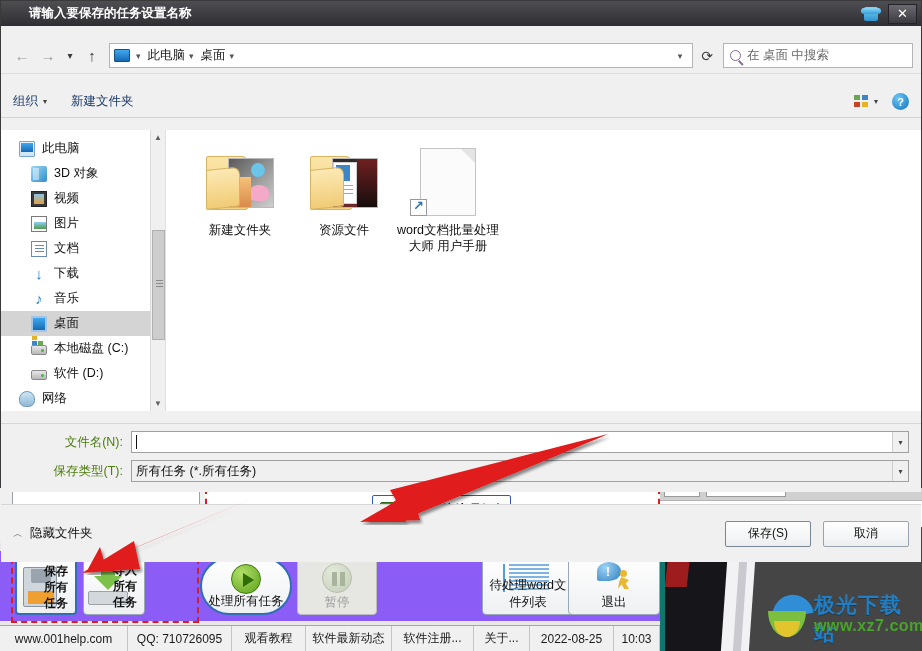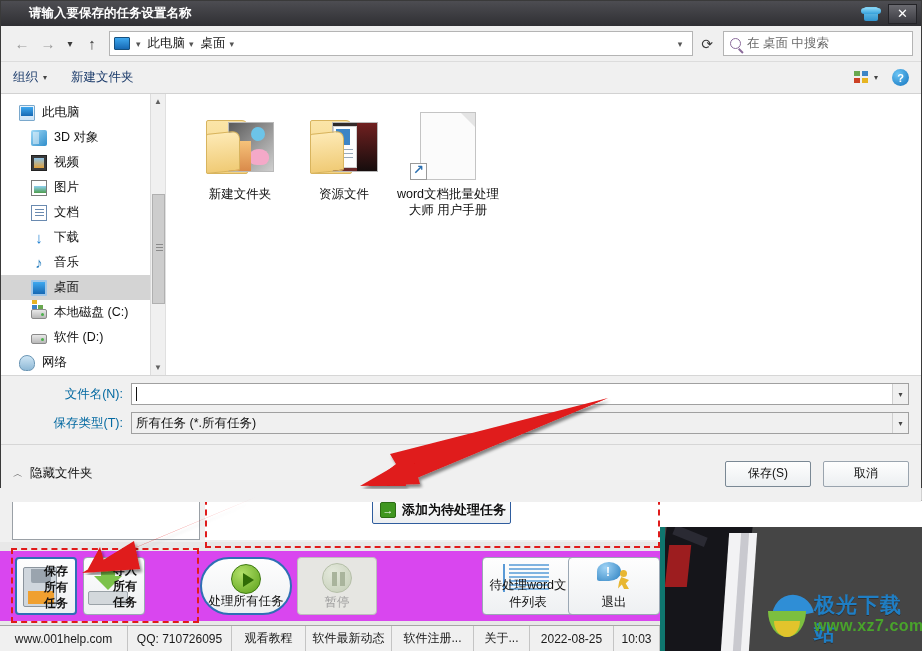--- a/index.html
+++ b/index.html
@@ -44,21 +44,21 @@
   }
 
   
   .dash-box{ position:absolute; border:2px dashed #e01b1b; z-index:5;}
   #dash-left{ left:11px; top:548px; width:188px; height:75px;}
   #dash-top{ left:205px; top:488px; width:455px; height:60px; border-top:none;}
 
   
   #toolbar-row{
     position:absolute; left:0; top:551px; width:660px; height:70px;
-    background:#d946ef; z-index:4;
+    background:#8b5cf6; z-index:4;
   }
   .tbtn{
     position:absolute; top:6px; height:58px;
     border:1px solid #9aa7b4; border-radius:4px;
     background:linear-gradient(#fefefe,#eef0f2);
     overflow:hidden;
   }
   .tbtn.sel{ border:2px solid #2f6fb5; }
   .tbtn.dis{ background:#e6e6e2; border-color:#bdbdbd; }
   .tbtn .vtxt{
@@ -146,21 +146,21 @@
   #wm .sw .b3{position:absolute;left:6px;top:26px;width:26px;height:16px;border-radius:0 0 50% 50%/0 0 100% 100%;background:#e2c42c;}
   #wm .t1{position:absolute;left:46px;top:2px;font-size:21px;font-weight:bold;color:#1f7ec4;letter-spacing:1px;text-shadow:0 1px 0 rgba(0,0,0,.3);}
   #wm .t2{position:absolute;left:46px;top:28px;font-size:16px;font-weight:bold;color:#49a32b;letter-spacing:.5px;}
 
   
   #save-dialog{
     position:absolute; left:0; top:0; width:922px; height:488px;
     background:#f0f0f0;
     border:1px solid #3a3a3a;
     z-index:20;
-    display:flex; flex-direction:column;
+    display:flex; flex-direction:column;gap:12px;
   }
   #titlebar{
     height:25px; flex:0 0 25px;
     background:linear-gradient(#4d4d52,#2f2f33);
     display:flex; align-items:center; padding:0 2px 0 6px;
     color:#fff;
   }
   #titlebar .appicon{
     width:16px;height:16px;flex:0 0 16px;margin-right:6px;position:relative;
   }
@@ -311,21 +311,21 @@
   .shortcut:after{content:"↗";position:absolute;left:2px;top:-2px;color:#2a6fb0;font-size:13px;font-weight:bold;}
 
   #redarrow1{position:absolute;left:180px;top:300px;width:270px;height:95px;z-index:30;pointer-events:none;}
   #redarrow2{position:absolute;left:60px;top:495px;width:200px;height:80px;z-index:30;pointer-events:none;}
 
   #form-area{
     flex:0 0 auto; background:#f0f0f0; padding:6px 12px 4px 12px;
     border-top:1px solid #d6d6d6;
   }
   .formrow{display:flex;align-items:center;height:24px;margin-bottom:5px;}
-  .formrow .lbl{width:118px;flex:0 0 118px;text-align:right;padding-right:8px;font-size:12.5px;color:#0369a1;}
+  .formrow .lbl{width:118px;flex:0 0 118px;text-align:right;padding-right:8px;font-size:12.5px;color:#4d7c0f;}
   .combo{
     flex:1 1 auto;height:22px;background:#fff;border:1px solid #a0a0a0;
     display:flex;align-items:center;padding:0 4px;font-size:12.5px;color:#101010;
     position:relative;
   }
   .combo.grey{background:#f0f0f0;}
   .combo .caretbox{
     position:absolute;right:0;top:0;width:16px;height:100%;
     background:#f0f0f0;border-left:1px solid #cfcfcf;
     display:flex;align-items:center;justify-content:center;font-size:8px;color:#444;

